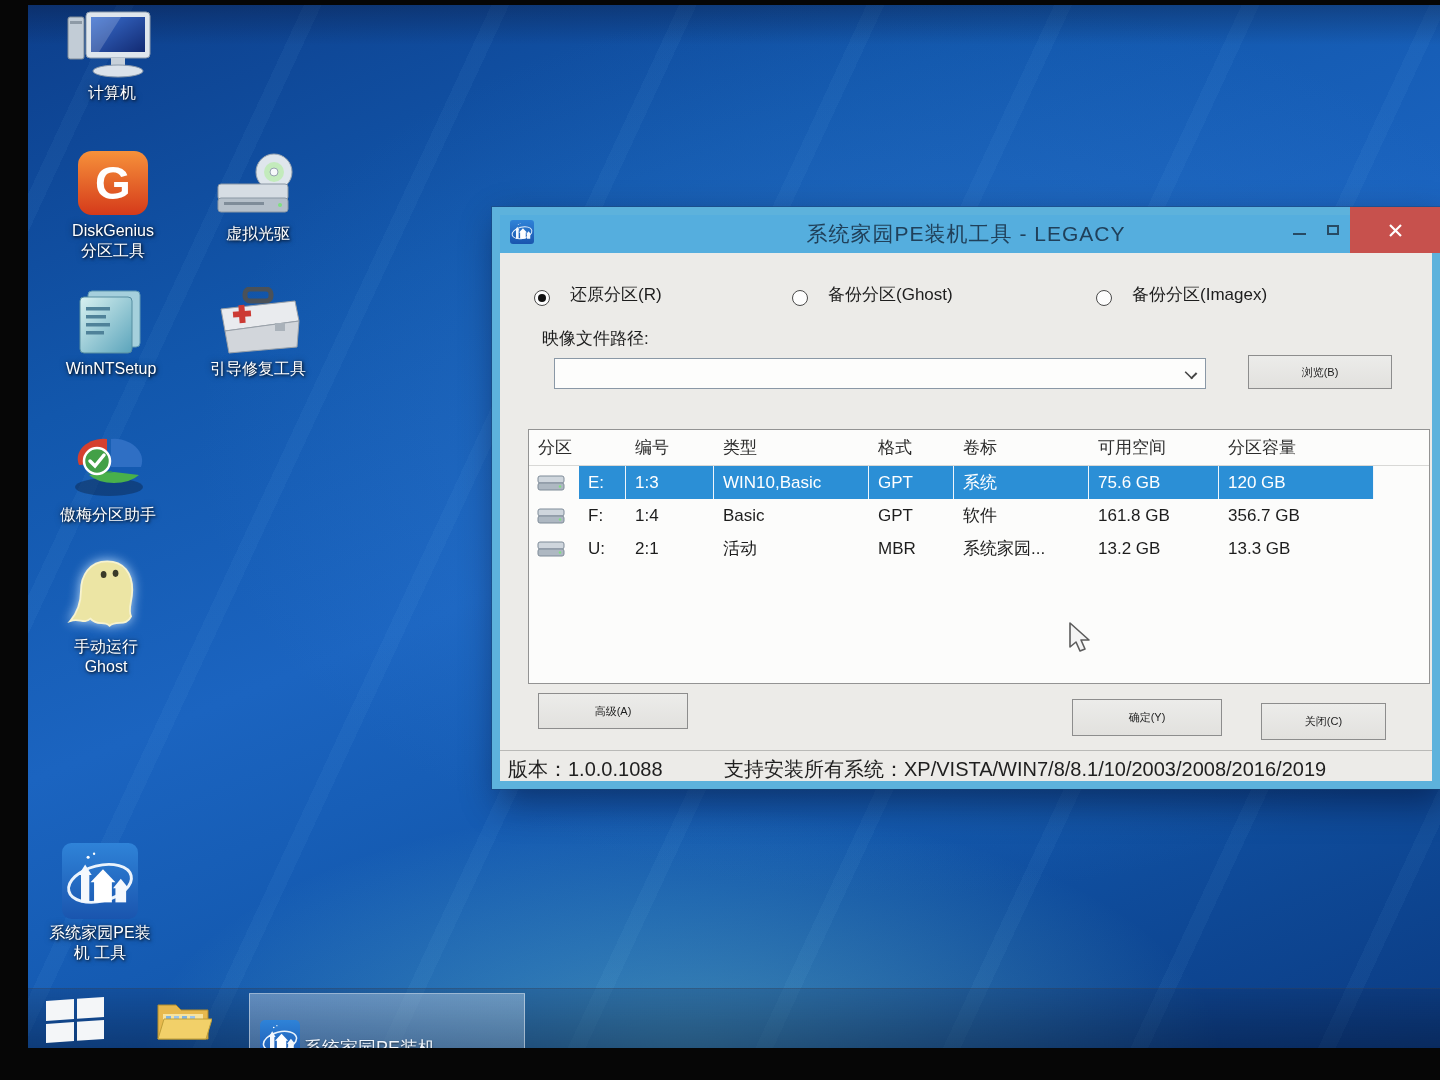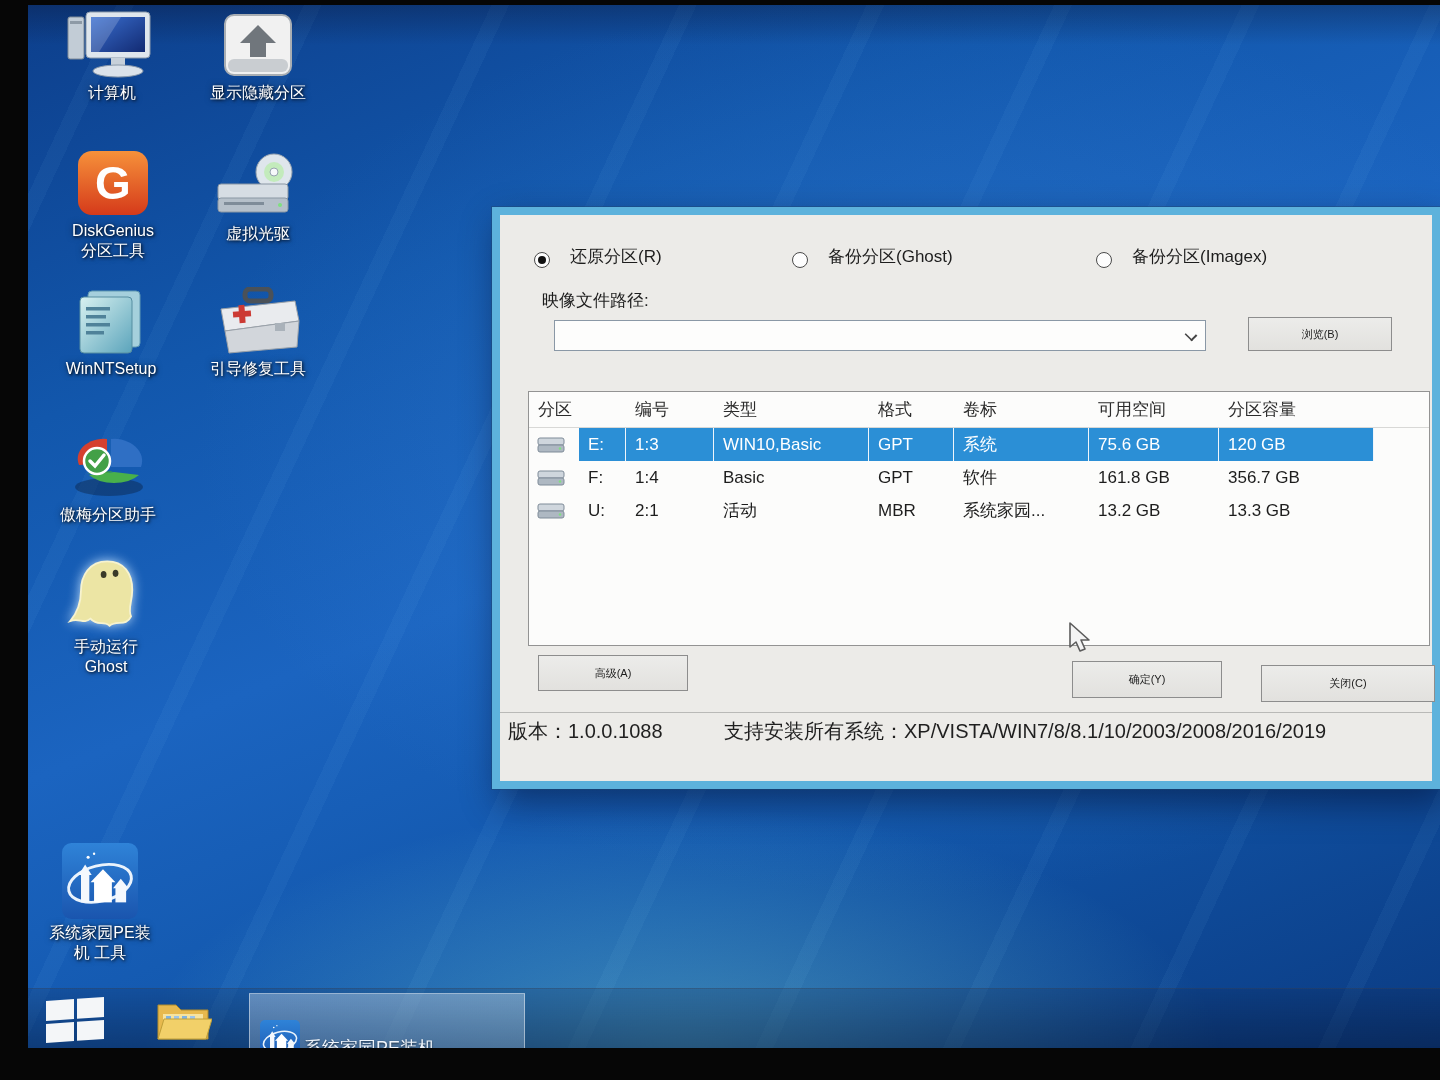--- a/index.html
+++ b/index.html
@@ -77,21 +77,21 @@
   .thead div { padding-left:9px; }
   .thead div:first-child { }
   .trow { display:grid; grid-template-columns:50px 47px 88px 155px 85px 135px 130px 155px;
           height:33px; align-items:center; }
   .trow .cell { padding-left:9px; height:100%; display:flex; align-items:center; white-space:nowrap; overflow:hidden; }
   .trow .icell { padding-left:8px; }
   .trow.selected .cell:not(.icell) { background:#2b8fd6; color:#fff; border-right:1px solid #eef5fb; }
 
   .btn-adv   { position:absolute; left:26px;  top:440px; width:150px; height:36px; }
   .btn-ok    { position:absolute; left:560px; top:446px; width:150px; height:37px; }
-  .btn-close { position:absolute; left:749px; top:450px; width:174px; height:37px; }
+  .btn-close { position:absolute; left:749px; top:450px; width:125px; height:37px; }
 
   .statusline { position:absolute; left:0; right:0; top:497px; border-top:1px solid #b9b9b7; }
   .status { position:absolute; top:503px; left:0; right:0; height:25px; font-size:20px; color:#1f1f1f;
             white-space:nowrap; overflow:hidden; }
   .st-ver { position:absolute; left:8px; }
   .st-sup { position:absolute; left:224px; }
 
   .cursor { position:absolute; left:1038px; top:616px; z-index:50; }
 </style>
 </head>
@@ -147,30 +147,20 @@
         <rect x="20" y="1" width="64" height="46" rx="4" fill="#dfe6ed" stroke="#8b9aab"></rect>
         <rect x="25" y="6" width="54" height="35" fill="url(#g-screen)"></rect>
         <polygon points="25,6 55,6 33,41 25,41" fill="rgba(255,255,255,.18)"></polygon>
         <rect x="45" y="47" width="14" height="8" fill="#c7d0d9"></rect>
         <ellipse cx="52" cy="60" rx="25" ry="6" fill="#dbe2ea" stroke="#8b9aab"></ellipse>
       </svg>
     </div>
     <div class="lbl">计算机</div>
   </div>
 
-  <div class="dicon" style="left:160px;top:2px">
-    <div class="art">
-      <svg width="72" height="66" viewBox="0 0 72 66">
-        <rect x="3" y="2" width="66" height="60" rx="9" fill="#f1f1f1" stroke="#a9aeb3" stroke-width="2"></rect>
-        <rect x="6" y="46" width="60" height="13" rx="6" fill="#c9cdd1"></rect>
-        <polygon points="36,12 54,30 44,30 44,44 28,44 28,30 18,30" fill="#70767c"></polygon>
-      </svg>
-    </div>
-    <div class="lbl">显示隐藏分区</div>
-  </div>
 
   <div class="dicon" style="left:15px;top:140px">
     <div class="art">
       <svg width="74" height="68" viewBox="0 0 74 68">
         <rect x="2" y="2" width="70" height="64" rx="14" fill="url(#g-orange)"></rect>
         <text x="37" y="50" font-size="46" font-weight="bold" fill="#fff" text-anchor="middle" font-family="Liberation Sans, sans-serif">G</text>
       </svg>
     </div>
     <div class="lbl">DiskGenius
 分区工具</div>
@@ -251,20 +241,41 @@
     <div class="art">
       <svg width="76" height="76" viewBox="0 0 64 64">
           <use href="#ico-pe-house"></use>
         </svg>
     </div>
     <div class="lbl">系统家园PE装
 机 工具</div>
   </div>
 
   <div class="win">
+    <div class="titlebar">
+      <span class="appico16">
+        <svg width="24" height="24" viewBox="0 0 64 64">
+            <use href="#ico-pe-house"></use>
+          </svg>
+      </span>
+      <span class="ttl">系统家园PE装机工具 - LEGACY</span>
+      <div class="caps">
+        <div class="cap cap-min">
+            <i></i>
+          </div>
+        <div class="cap cap-max">
+            <i></i>
+          </div>
+        <div class="cap cap-close">
+          <svg width="15" height="15" viewBox="0 0 15 15">
+            <path d="M2 2 L13 13 M13 2 L2 13" stroke="#fff" stroke-width="2.2"></path>
+          </svg>
+        </div>
+      </div>
+    </div>
 
     <div class="content">
 
       <div class="radio-row">
         <div class="radio" style="left:34px">
           <span class="ring">
               <span class="dot"></span>
             </span>
           <span>还原分区(R)</span>
         </div>

